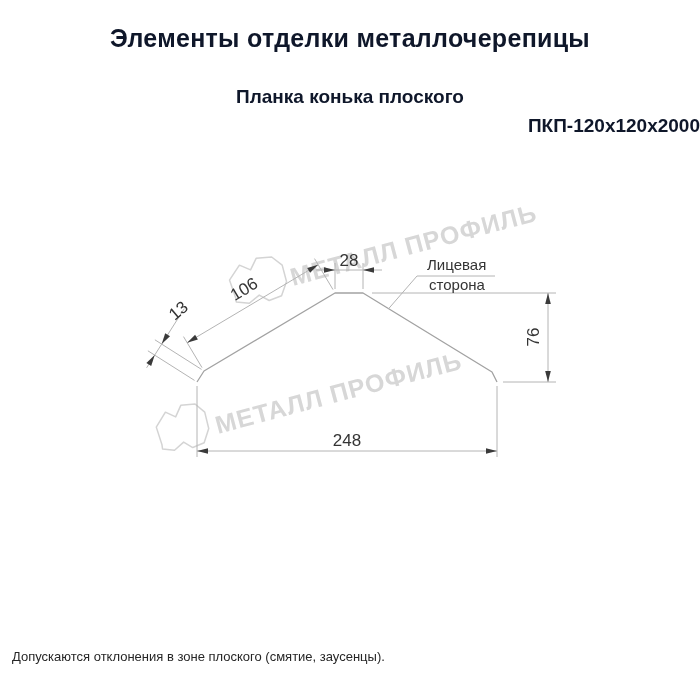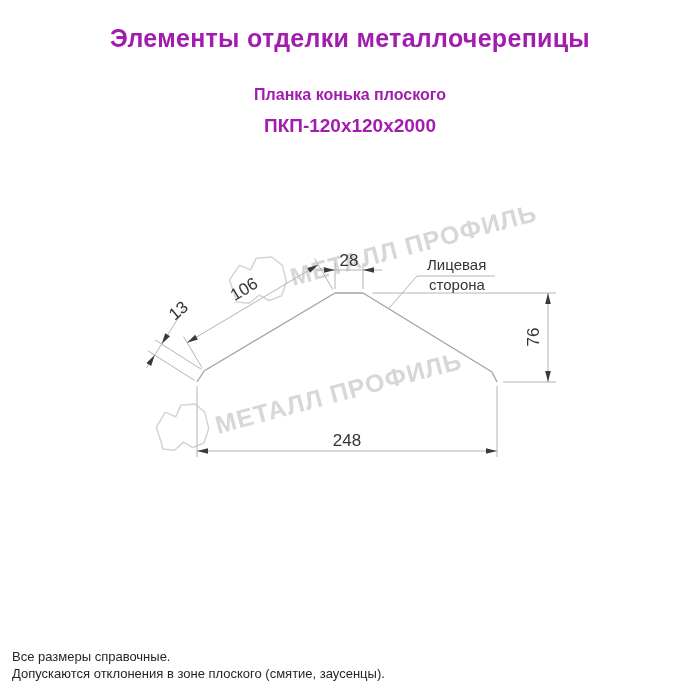--- a/index.html
+++ b/index.html
@@ -1,23 +1,23 @@
 <!DOCTYPE html>
 <html><head>
 <meta charset="utf-8">
 <style>
   html,body{margin:0;padding:0;background:#fff;}
   .canvas{
     position:relative;width:700px;height:700px;background:#ffffff;
     font-family:"Liberation Sans",sans-serif;overflow:hidden;
   }
-  .hline{position:absolute;left:0;width:700px;text-align:center;color:#a21caf;font-weight:bold;}
+  .hline{position:absolute;left:0;width:700px;text-align:center;color:#0f172a;font-weight:bold;}
   .title{top:24px;font-size:25px;letter-spacing:0.3px;}
-  .subtitle{top:86px;font-size:16px;}
-  .model{top:115px;font-size:19px;}
+  .subtitle{top:86px;font-size:19px;}
+  .model{top:115px;font-size:19px;text-align:right;}
   .footer{position:absolute;left:12px;top:648px;font-size:13px;color:#262626;line-height:17px;}
   svg{position:absolute;left:0;top:0;}
   .thin{stroke:#b4b4b4;stroke-width:1;fill:none;}
   .profile{stroke:#a2a2a2;stroke-width:1.3;fill:none;stroke-linejoin:round;}
   .leader{stroke:#b4b4b4;stroke-width:1;fill:none;}
   .arr{fill:#3a3a3a;stroke:none;}
   .dim{font-size:17px;fill:#343434;}
   .lbl{font-size:15px;fill:#343434;}
   .wm-text{font-size:25px;font-weight:bold;fill:#d7d7d7;letter-spacing:1px;}
   .wm-logo{stroke:#d4d4d4;stroke-width:1.5;fill:none;stroke-linejoin:round;vector-effect:non-scaling-stroke;}
@@ -90,17 +90,16 @@
     </g>
 
     <g>
       <path class="leader" d="M388.6,308.7 L417,276 L495,276"></path>
       <text class="lbl" x="427" y="270">Лицевая</text>
       <text class="lbl" x="429" y="290">сторона</text>
     </g>
   </svg>
 
   <div class="footer">
-    <div>Все размеры справочные.</div>
     <div>Допускаются отклонения в зоне плоского (смятие, заусенцы).</div>
   </div>
 
 </div>
 
 </body></html>

